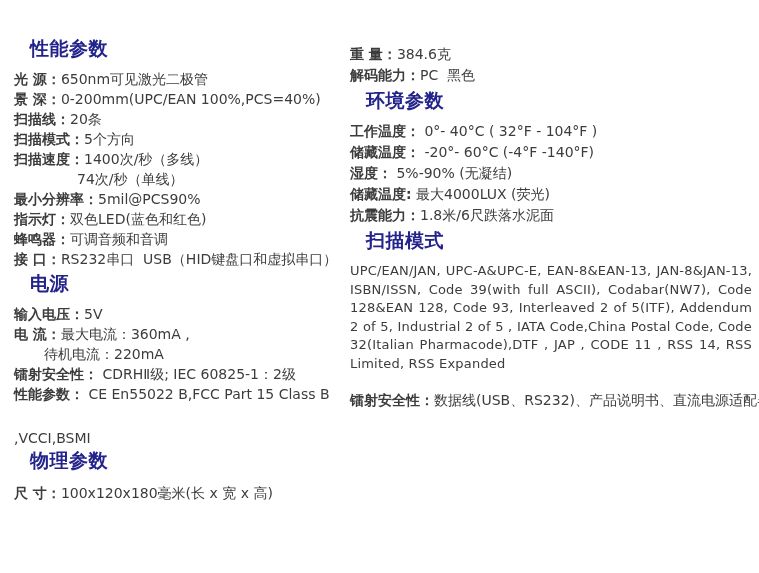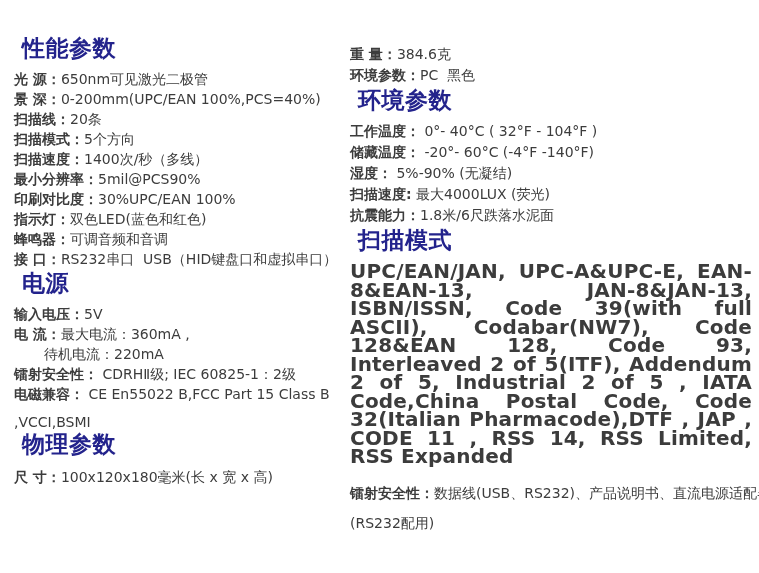--- a/index.html
+++ b/index.html
@@ -15,102 +15,100 @@
     font-family: "DejaVu Sans", "Liberation Sans", sans-serif;
     color: var(--body);
     position: relative;
     overflow: hidden;
   }
   .col { position: absolute; }
   .col-left  { left: 14px;  top: 34px; width: 336px; }
   .col-right { left: 350px; top: 44px; width: 402px; }
 
   h2.sec {
-    font-size: 23px;
+    font-size: 19px;
     line-height: 28px;
     font-weight: 900;
     color: var(--heading);
-    margin: 0 0 7px 8px;
+    margin: 0 0 7px 16px;
     letter-spacing: 0.5px;
   }
   .mt-power    { margin-top: 25px; }
   .mt-physical { margin-top: 26px; font-family: Liberation Mono, monospace; }
   .mt-env      { margin-top: 33px; }
   .mt-decode   { margin-top: 29px; }
 
   .line {
     font-size: 14px;
     line-height: 20px;
     white-space: pre;
   }
   .col-right .line { line-height: 21px; }
   .lab { font-weight: bold; }
   .indent-63 { padding-left: 63px; }
   .indent-30 { padding-left: 30px; }
-  .gap-top   { margin-top: 8px; }
+  .gap-top   { margin-top: 24px; }
 
   .decode-text {
     margin: 8px 0 0 0;
-    font-size: 20px;
+    font-size: 13px;
     line-height: 18.5px;
     text-align: justify;
     letter-spacing: 0.2px;
     white-space: normal;
     color: var(--body);
-    font-weight: bold;
   }
   .accessories { margin-top: 17px; }
   .accessory-note { margin-top: 9px; white-space: pre; font-size: 14px; line-height: 20px; }
 </style>
 </head>
 <body>
 
 <div class="col col-left">
 
   <h2 class="sec">性能参数</h2>
 
   <div class="line"><span class="lab">光 源：</span><span class="val">650nm可见激光二极管</span></div>
   <div class="line"><span class="lab">景 深：</span><span class="val">0-200mm(UPC/EAN 100%,PCS=40%)</span></div>
   <div class="line"><span class="lab">扫描线：</span><span class="val">20条</span></div>
   <div class="line"><span class="lab">扫描模式：</span><span class="val">5个方向</span></div>
   <div class="line"><span class="lab">扫描速度：</span><span class="val">1400次/秒（多线）</span></div>
+  <div class="line indent-63">74次/秒（单线）</div>
   <div class="line"><span class="lab">最小分辨率：</span><span class="val">5mil@PCS90%</span></div>
-  <div class="line"><span class="lab">印刷对比度：</span><span class="val">30%UPC/EAN 100%</span></div>
   <div class="line"><span class="lab">指示灯：</span><span class="val">双色LED(蓝色和红色)</span></div>
   <div class="line"><span class="lab">蜂鸣器：</span><span class="val">可调音频和音调</span></div>
   <div class="line"><span class="lab">接 口：</span><span class="val">RS232串口  USB（HID键盘口和虚拟串口）</span></div>
 
   <h2 class="sec mt-power">电源</h2>
 
   <div class="line"><span class="lab">输入电压：</span><span class="val">5V</span></div>
   <div class="line"><span class="lab">电 流：</span><span class="val">最大电流：360mA ,</span></div>
   <div class="line indent-30">待机电流：220mA</div>
   <div class="line"><span class="lab">镭射安全性：</span><span class="val"> CDRHⅡ级; IEC 60825-1：2级</span></div>
-  <div class="line"><span class="lab">电磁兼容：</span><span class="val"> CE En55022 B,FCC Part 15 Class B</span></div>
+  <div class="line"><span class="lab">性能参数：</span><span class="val"> CE En55022 B,FCC Part 15 Class B</span></div>
   <div class="line gap-top">,VCCI,BSMI</div>
 
   <h2 class="sec mt-physical">物理参数</h2>
 
   <div class="line"><span class="lab">尺 寸：</span><span class="val">100x120x180毫米(长 x 宽 x 高)</span></div>
 
 </div>
 
 <div class="col col-right">
 
   <div class="line"><span class="lab">重 量：</span><span class="val">384.6克</span></div>
-  <div class="line"><span class="lab">环境参数：</span><span class="val">PC  黑色</span></div>
+  <div class="line"><span class="lab">解码能力：</span><span class="val">PC  黑色</span></div>
 
   <h2 class="sec mt-env">环境参数</h2>
 
   <div class="line"><span class="lab">工作温度：</span><span class="val"> 0°- 40°C ( 32°F - 104°F )</span></div>
   <div class="line"><span class="lab">储藏温度：</span><span class="val"> -20°- 60°C (-4°F -140°F)</span></div>
   <div class="line"><span class="lab">湿度：</span><span class="val"> 5%-90% (无凝结)</span></div>
-  <div class="line"><span class="lab">扫描速度:</span><span class="val"> 最大4000LUX (荧光)</span></div>
+  <div class="line"><span class="lab">储藏温度:</span><span class="val"> 最大4000LUX (荧光)</span></div>
   <div class="line"><span class="lab">抗震能力：</span><span class="val">1.8米/6尺跌落水泥面</span></div>
 
   <h2 class="sec mt-decode">扫描模式</h2>
 
   <p class="decode-text">UPC/EAN/JAN, UPC-A&amp;UPC-E, EAN-8&amp;EAN-13, JAN-8&amp;JAN-13, ISBN/ISSN, Code 39(with full ASCII), Codabar(NW7), Code 128&amp;EAN 128, Code 93, Interleaved 2 of 5(ITF), Addendum 2 of 5, Industrial 2 of 5 , IATA Code,China Postal Code, Code 32(Italian Pharmacode),DTF , JAP ,  CODE 11 ,  RSS 14, RSS Limited, RSS Expanded</p>
 
   <div class="line accessories"><span class="lab">镭射安全性：</span><span class="val">数据线(USB、RS232)、产品说明书、直流电源适配器</span></div>
-  <div class="accessory-note">(RS232配用)</div>
 
 </div>
 
 </body></html>

